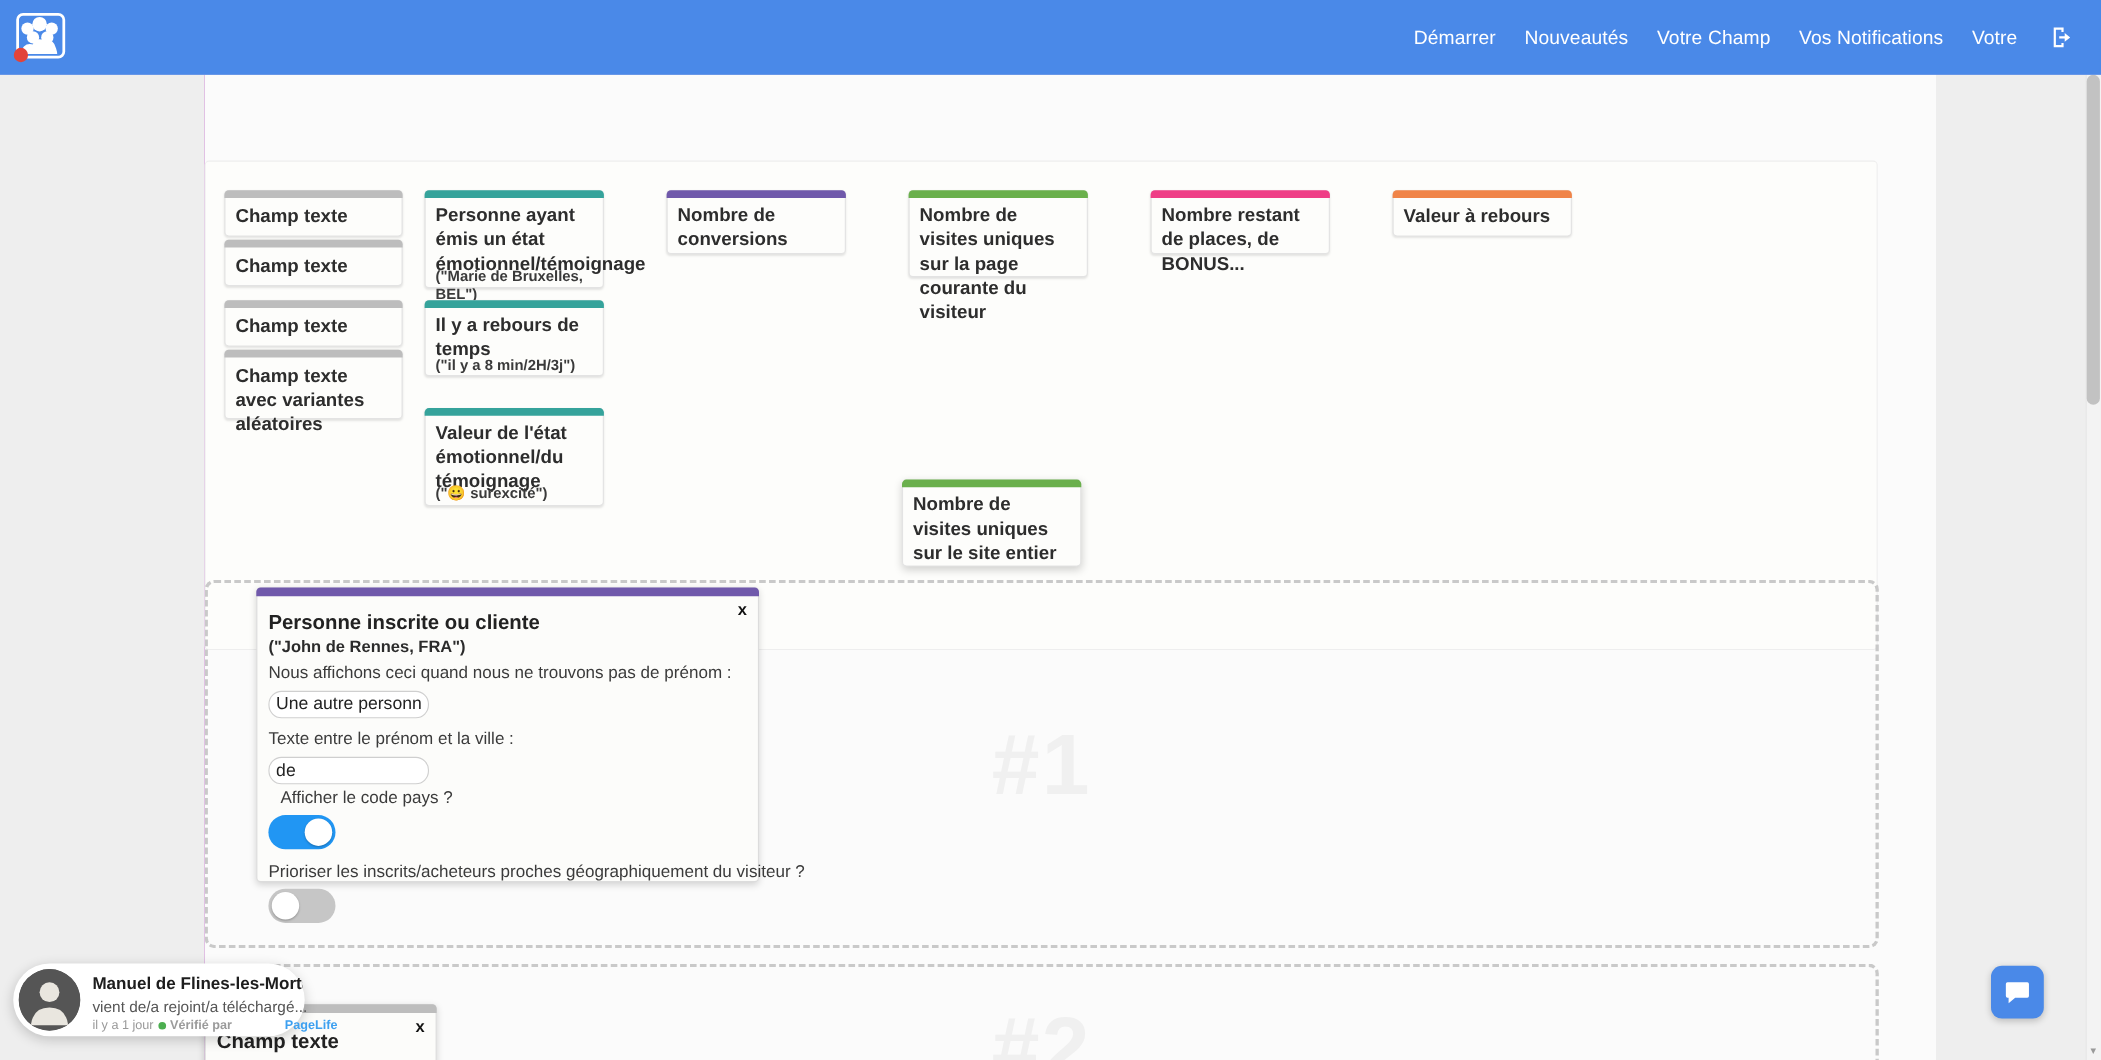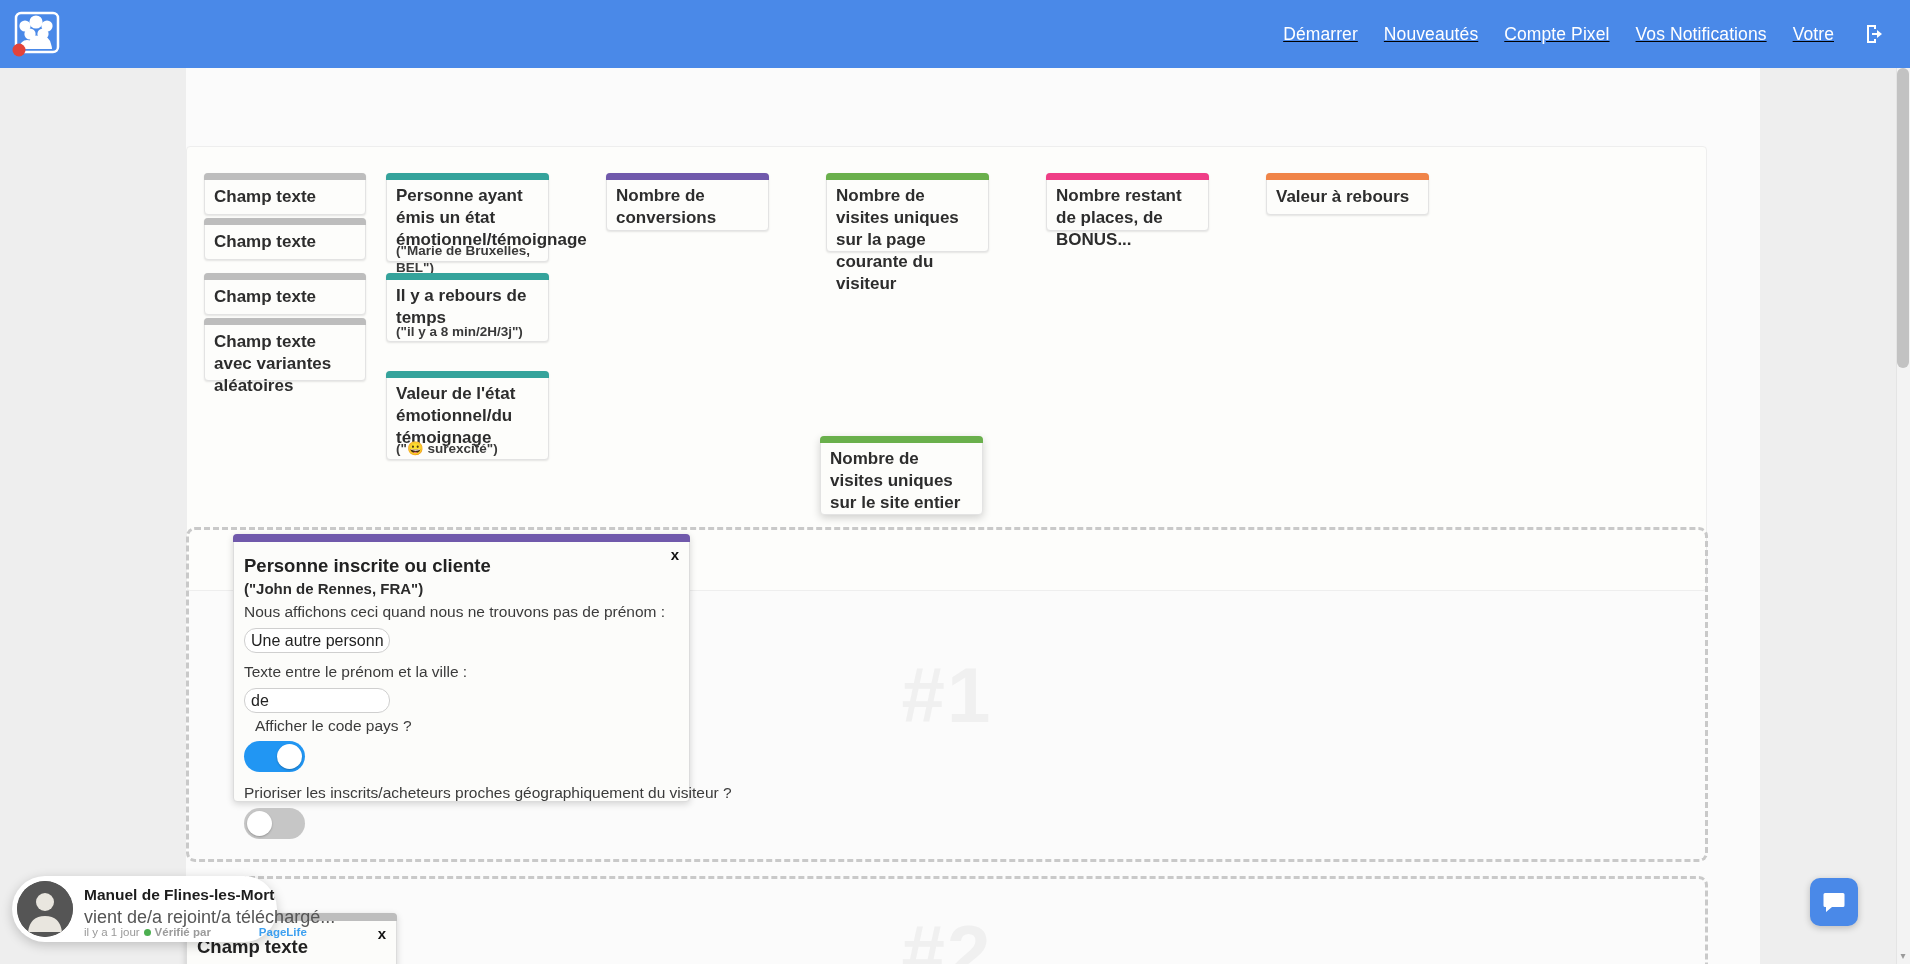--- a/index.html
+++ b/index.html
@@ -15,21 +15,21 @@
   #topnav {
     position: absolute; top: 0; left: 0; width: 1910px; height: 68px;
     background: #4a89e8;
     z-index: 60;
   }
   #logo {
     position: absolute; left: 12px; top: 9px; width: 50px; height: 50px;
   }
   #navlinks {
     position: absolute; right: 24px; top: 0; height: 68px;
-    display: flex; align-items: center; gap: 26px; text-decoration: underline;
+    display: flex; align-items: center; gap: 26px;
   }
   #navlinks a {
     color: #fff; font-size: 17.5px; text-decoration: none; white-space: nowrap;
     letter-spacing: .1px;
   }
   #logout-icon { display: flex; align-items: center; margin-left: 4px; }
 
   
   #page {
     position: absolute; top: 68px; left: 0; width: 1910px; height: 896px;
@@ -141,21 +141,21 @@
     border-radius: 50%; background: #555;
     overflow: hidden;
   }
   #toast-name {
     position: absolute; left: 72px; top: 10px; right: 2px;
     font-size: 15.5px; font-weight: bold; color: #1d1d1d;
     white-space: nowrap; overflow: hidden;
   }
   #toast-action {
     position: absolute; left: 72px; top: 31px;
-    font-size: 18px; color: #555; white-space: nowrap;
+    font-size: 14px; color: #555; white-space: nowrap;
   }
   #toast-meta {
     position: absolute; left: 72px; top: 50px;
     font-size: 11.5px; color: #999; white-space: nowrap;
     display: flex; align-items: center; gap: 4px;
   }
   #toast-dot { width: 7px; height: 7px; border-radius: 50%; background: #4caf50; display:inline-block;}
   #toast-meta .brand { color: #3da0f0; font-weight: bold; margin-left: 44px; }
   #toast-meta .verif { font-weight: bold; color: #9b9b9b;}
 
@@ -196,21 +196,21 @@
       <circle cx="18" cy="25" r="5.6" fill="#fff"></circle>
       <circle cx="31" cy="25" r="5.6" fill="#fff"></circle>
       <path d="M6 40 q3-9 9-9 q4 0 6 3 q3-7 9-7 q7 0 9 8 q1 3 1 5z" fill="#fff"></path>
       <circle cx="24" cy="33" r="6.4" fill="#fff"></circle>
       <circle cx="7" cy="41" r="6.5" fill="#e2433a"></circle>
     </svg>
   </div>
   <div id="navlinks">
     <a href="#">Démarrer</a>
     <a href="#">Nouveautés</a>
-    <a href="#">Compte Pixel</a>
+    <a href="#">Votre Champ</a>
     <a href="#">Vos Notifications</a>
     <a href="#">Votre</a>
     <span id="logout-icon">
       <svg width="22" height="22" viewBox="0 0 22 22">
         <path d="M3 2 h9 v4 h-2 v-2 h-5 v14 h5 v-2 h2 v4 h-9z" fill="#fff"></path>
         <path d="M13 7 l5 4 l-5 4 v-3 h-5 v-2 h5z" fill="#fff"></path>
       </svg>
     </span>
   </div>
 </div>

